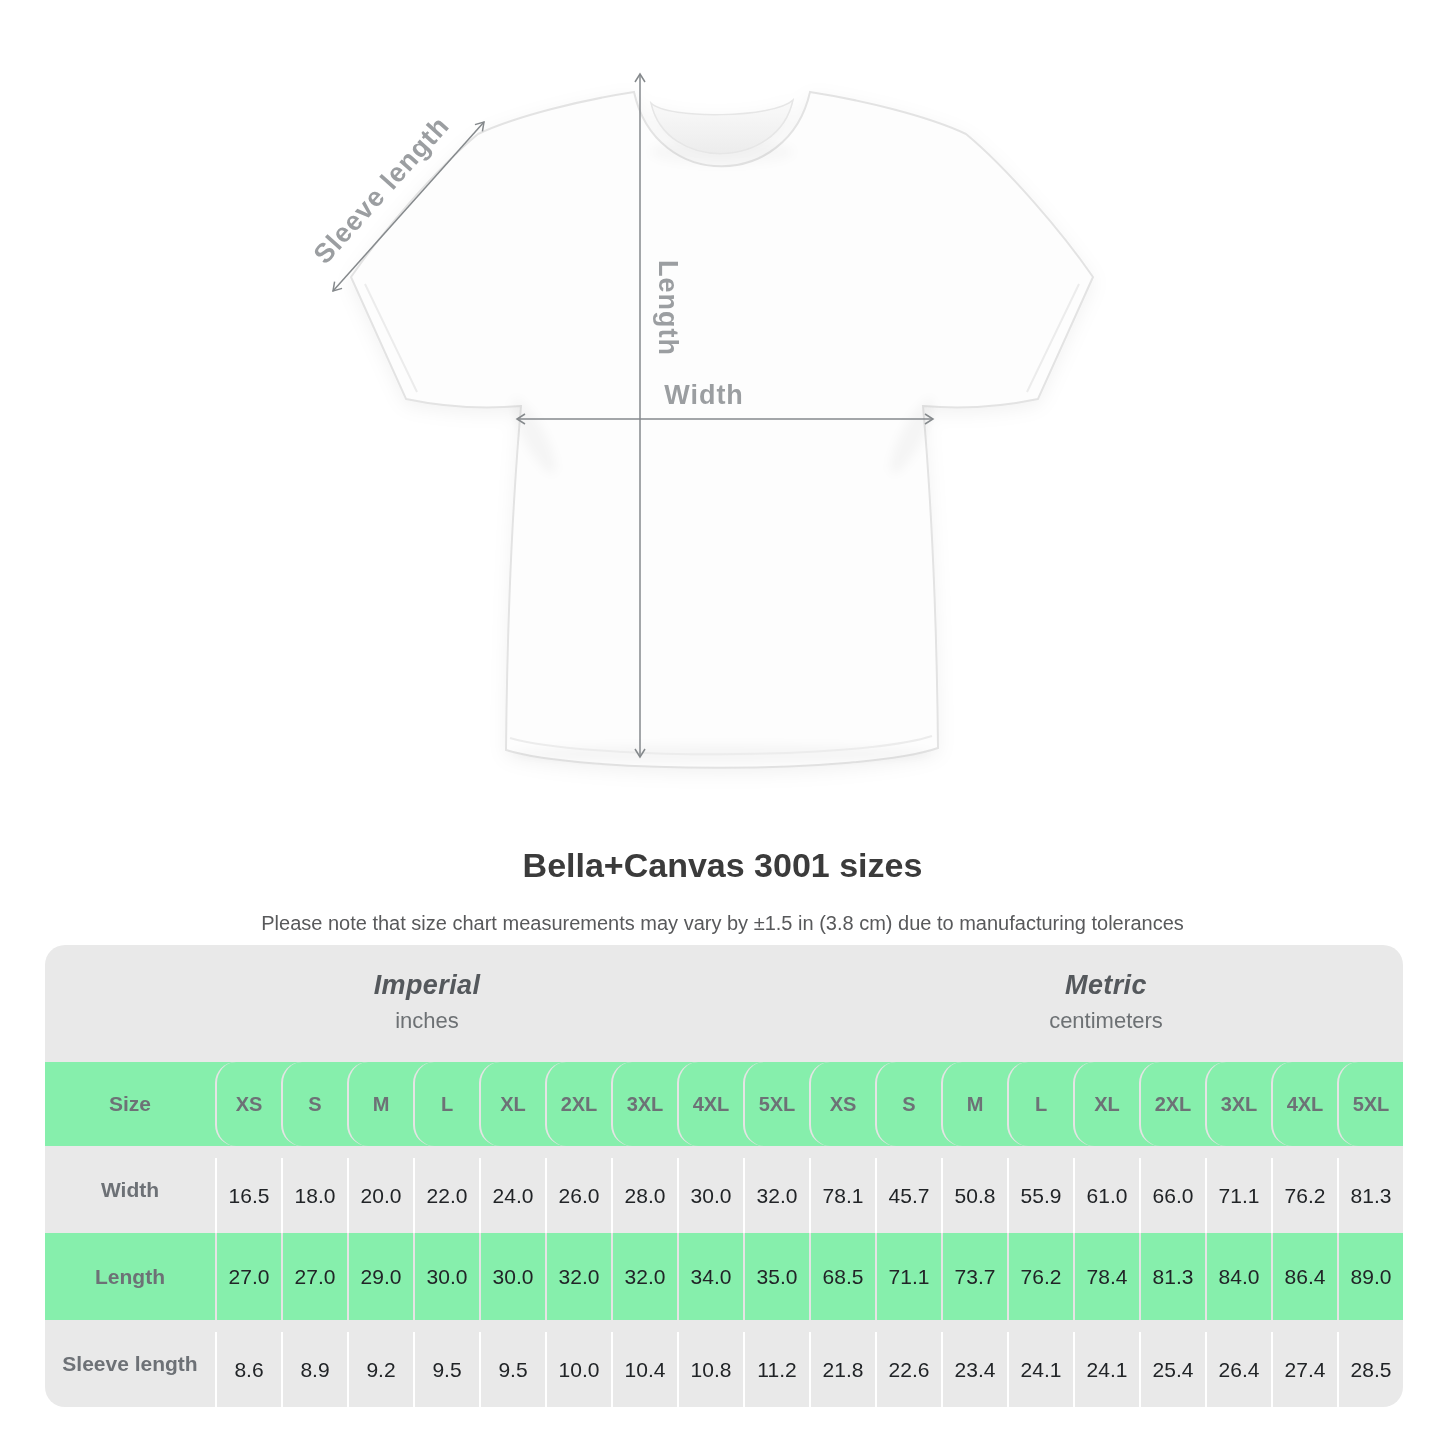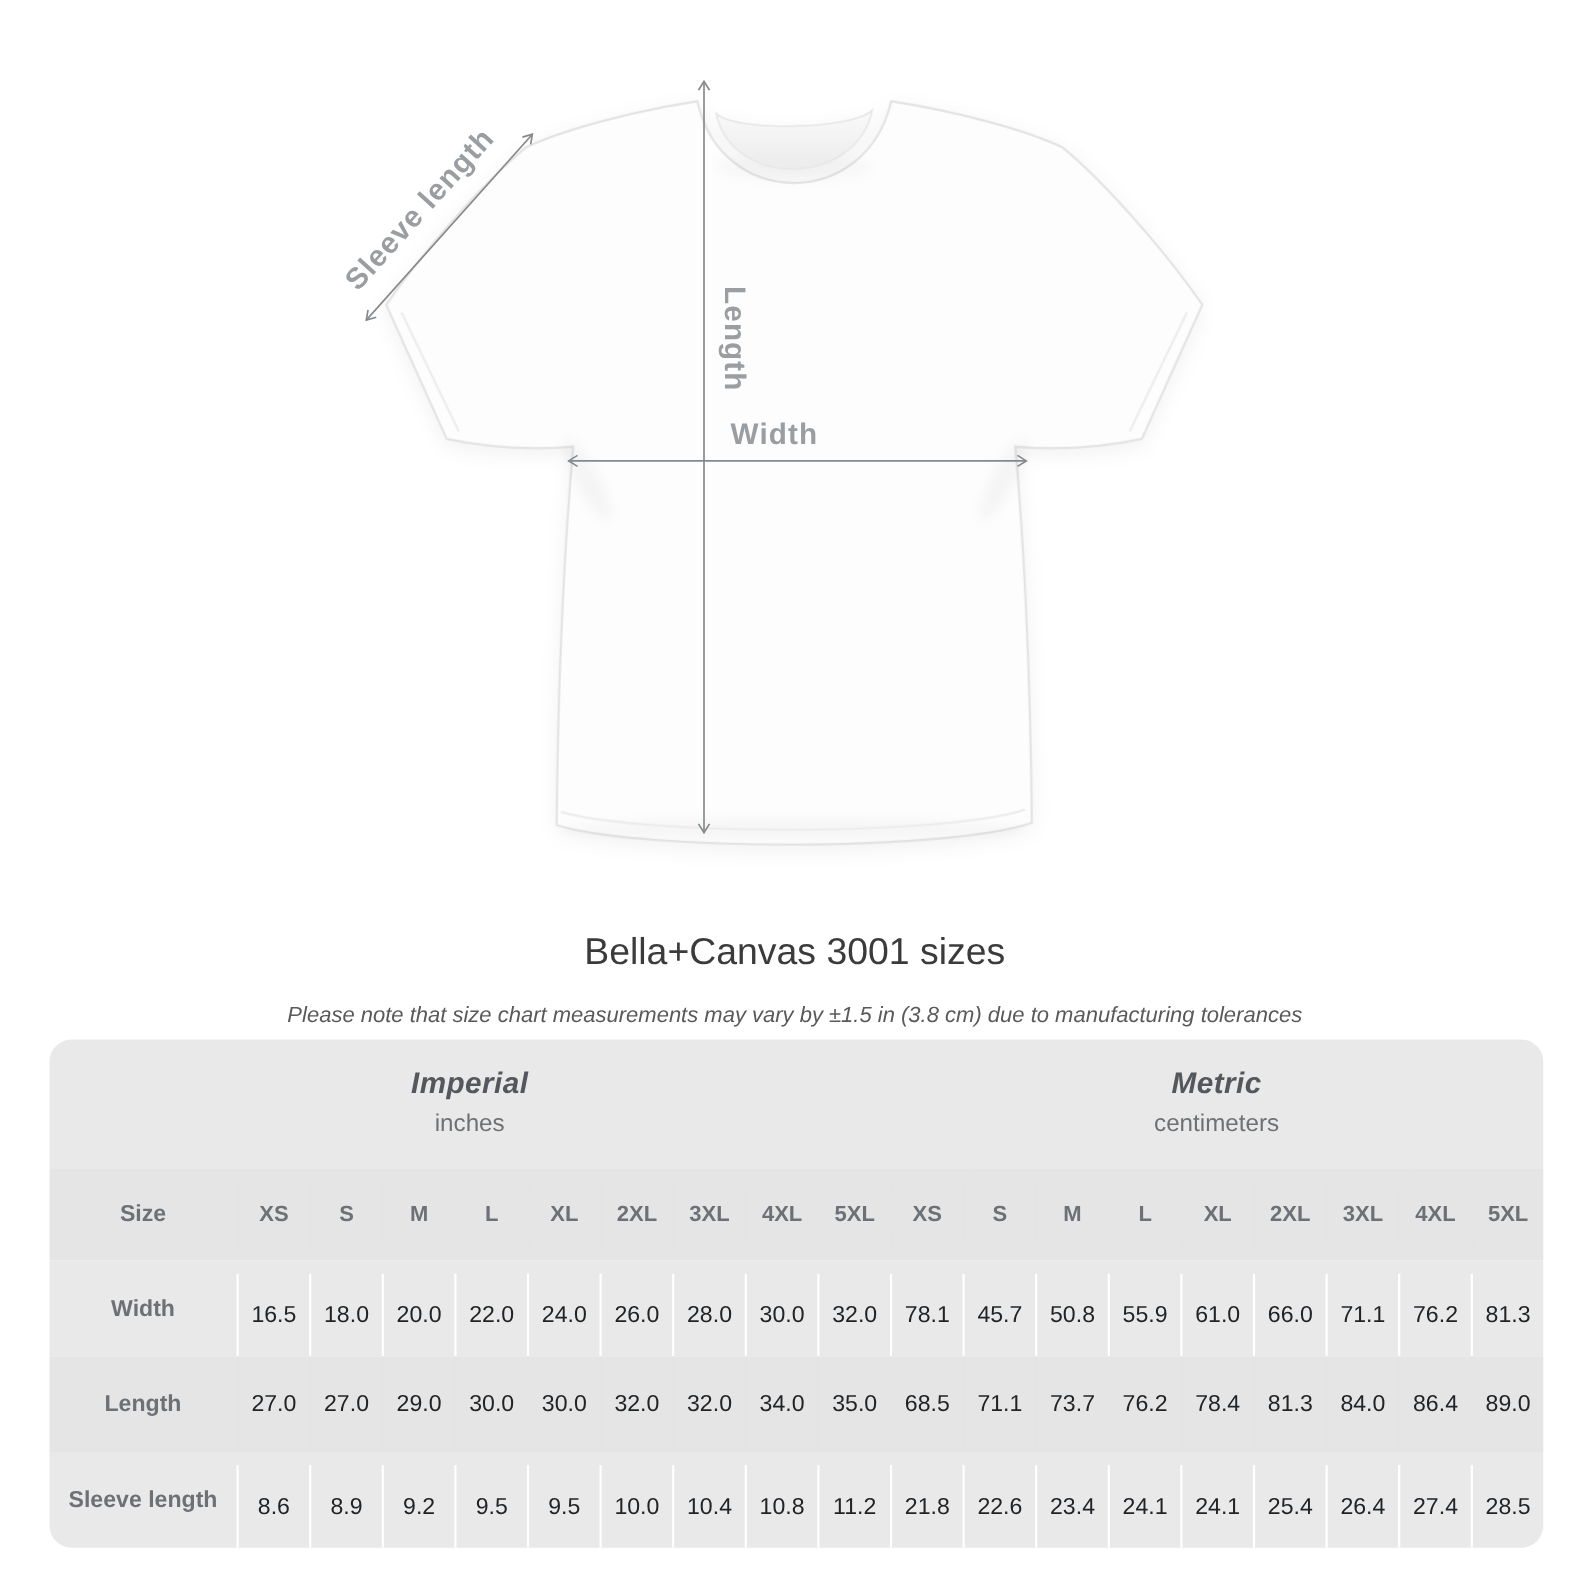--- a/index.html
+++ b/index.html
@@ -10,37 +10,37 @@
   .diagram{position:absolute;top:0;left:0;width:1445px;height:810px;}
   .diagram svg{display:block;width:1445px;height:810px;}
   .shirt-body{fill:#fdfdfd;stroke:#e3e3e3;stroke-width:2;}
   .shirt{filter:drop-shadow(0 5px 9px rgba(0,0,0,0.05));}
   .seam{fill:none;stroke:#ececec;stroke-width:2;}
   .arrow{fill:none;stroke:#85898c;stroke-width:1.5;}
   .dim-label{font-family:"Liberation Sans",sans-serif;font-weight:bold;font-size:27px;fill:#9b9ea1;letter-spacing:1px;}
 
   
   .title{position:absolute;top:845px;left:0;width:100%;margin:0;text-align:center;
-         font-size:34px;line-height:40px;font-weight:normal;color:#3b3b3b;}
+         font-size:34px;line-height:40px;font-weight:bold;color:#3b3b3b;}
   .subtitle{position:absolute;top:910px;left:0;width:100%;margin:0;text-align:center;
-         font-style:italic;font-size:20px;line-height:26px;color:#58595b;}
+         font-size:20px;line-height:26px;color:#58595b;}
 
   
   .size-table{position:absolute;top:945px;left:45px;width:1358px;}
   .unit-band{display:flex;height:117px;background:#e9e9e9;border-radius:20px 20px 0 0;text-align:right;}
   .unit-half{display:flex;flex-direction:column;align-items:center;justify-content:center;gap:7px;padding-bottom:4px;}
   .unit-half.imperial{width:56.26%;}
   .unit-half.metric{width:43.74%;}
   .unit-name{font-size:27px;font-weight:bold;font-style:italic;color:#54585c;letter-spacing:0.4px;}
   .unit-sub{font-size:22px;color:#6d7174;}
 
   .trow{display:grid;grid-template-columns:170px repeat(18,1fr);}
   .row-sizes{height:84px;}
   .row-data{height:87px;}
-  .row-white{background:#e5e5e5;}
+  .row-white{background:#86efac;}
   .row-gray{background:#e9e9e9;}
   .row-last{border-radius:0 0 20px 20px;overflow:hidden;}
   .cell{display:flex;align-items:center;justify-content:center;white-space:nowrap;}
   .trow .cell + .cell{border-left:2px solid #e4e4e4;}
   .row-gray .cell + .cell{border-left-color:#ffffff;margin-top:12px;}
   .label-cell{font-weight:bold;font-size:21px;color:#6d7176;}
   .size-cell{font-weight:bold;font-size:20px;color:#6d7176;border-radius:21px;}
   .value-cell{font-size:21px;color:#212427;}
 </style>
 </head>

